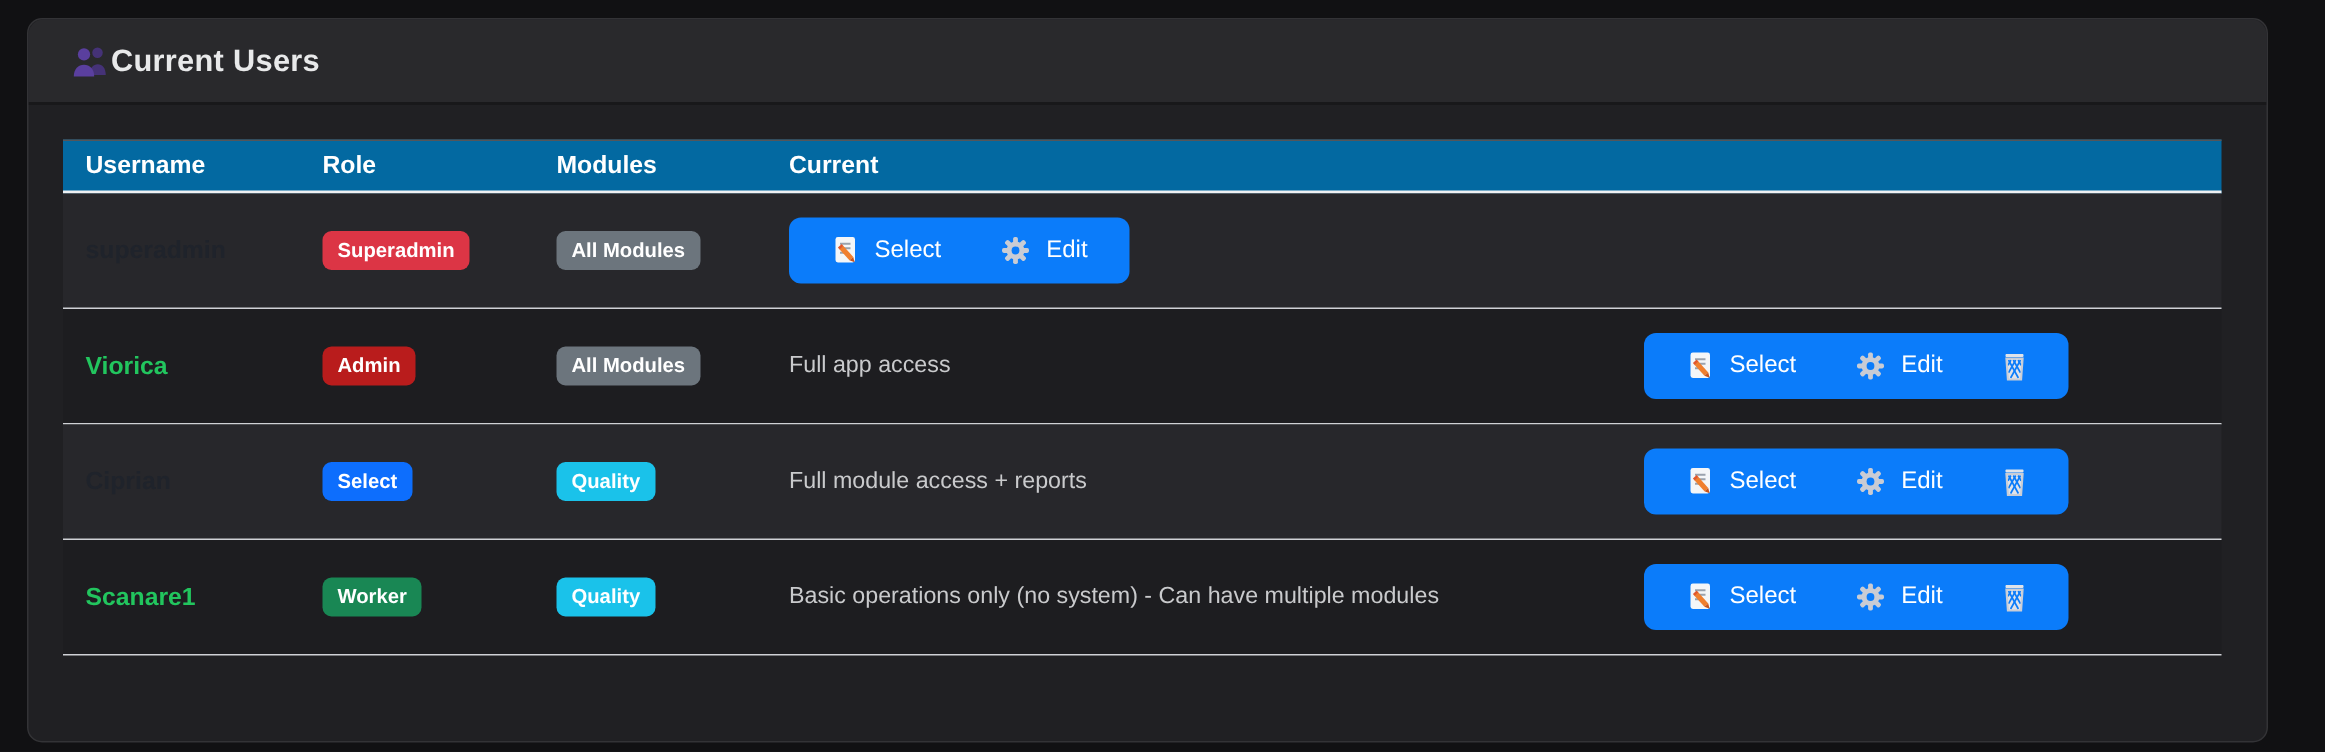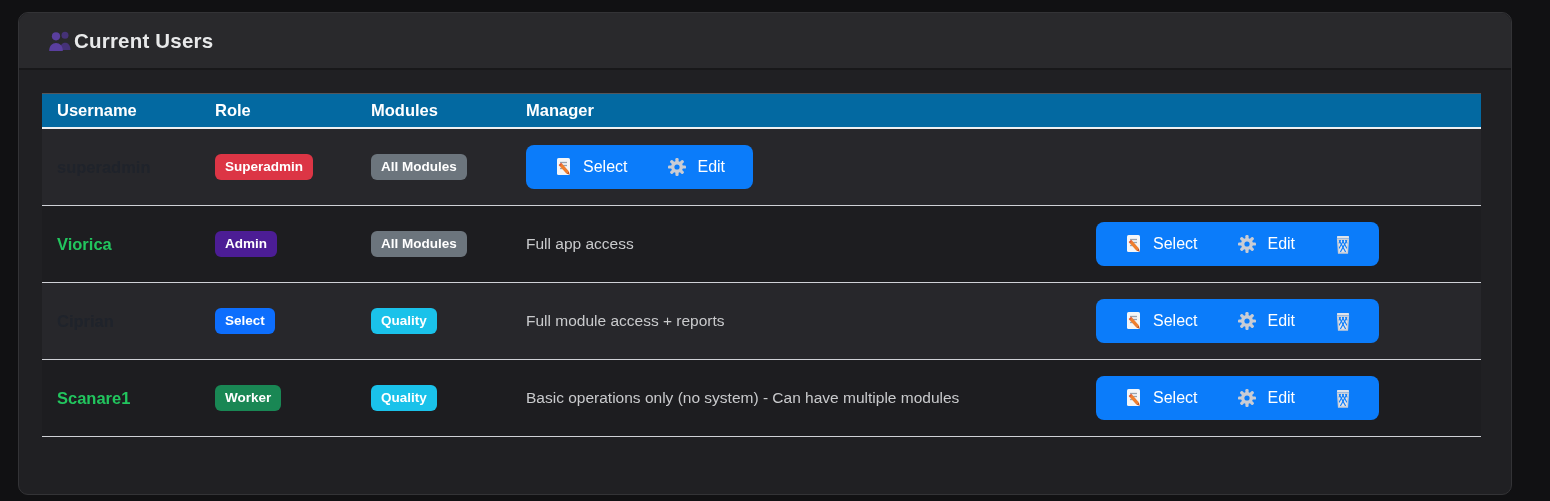--- a/index.html
+++ b/index.html
@@ -108,21 +108,21 @@
     </span>
     <span class="card-title">Current Users</span>
   </div>
 
   <div class="card-body">
     <div class="table">
       <div class="thead">
         <div class="th">Username</div>
         <div class="th">Role</div>
         <div class="th">Modules</div>
-        <div class="th">Manager</div>
+        <div class="th">Current</div>
       </div>
       <div id="rows">
   <div class="trow">
     <div class="cell">
       <span class="uname muted">superadmin</span>
     </div>
     <div class="cell">
       <span class="badge" style="background: rgb(220, 53, 69);">Superadmin</span>
     </div>
     <div class="cell"><span class="badge" style="background: rgb(108, 117, 125);">All Modules</span></div>
@@ -162,21 +162,21 @@
 
       </div>
     </div>
   </div>
 
   <div class="trow">
     <div class="cell">
       <span class="uname normal">Viorica</span>
     </div>
     <div class="cell">
-      <span class="badge" style="background: #4c1d95;">Admin</span>
+      <span class="badge" style="background: #b91c1c;">Admin</span>
     </div>
     <div class="cell"><span class="badge" style="background: rgb(108, 117, 125);">All Modules</span></div>
     <div class="cell">
       <span class="access-text">Full app access</span>
     </div>
     <div class="cell">
       <div class="btn-group">
         <button class="action-btn">
           <span class="icon">
             <svg width="19" height="20" viewBox="0 0 19 20">

